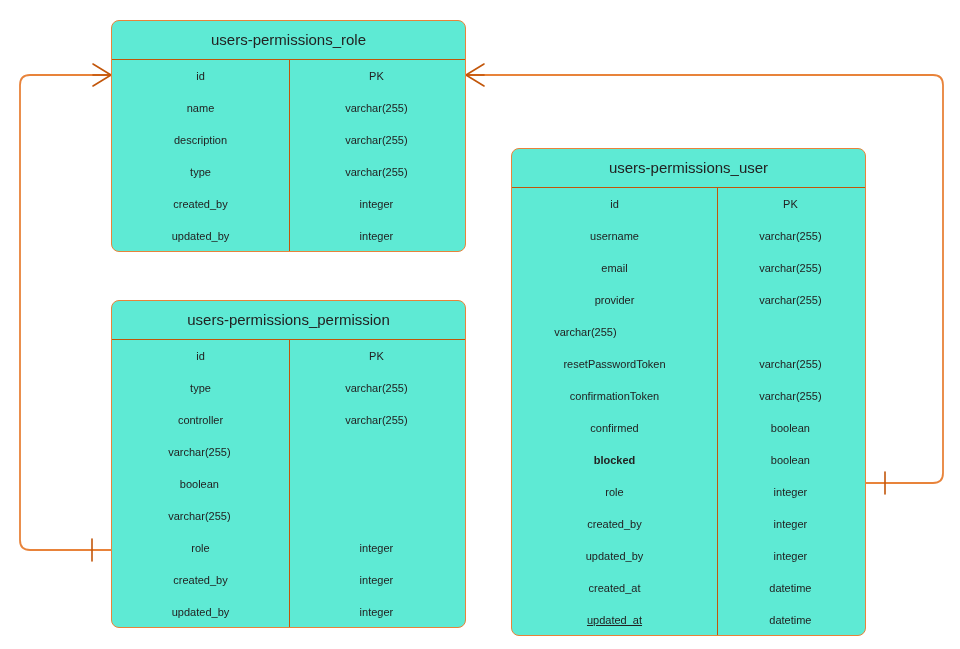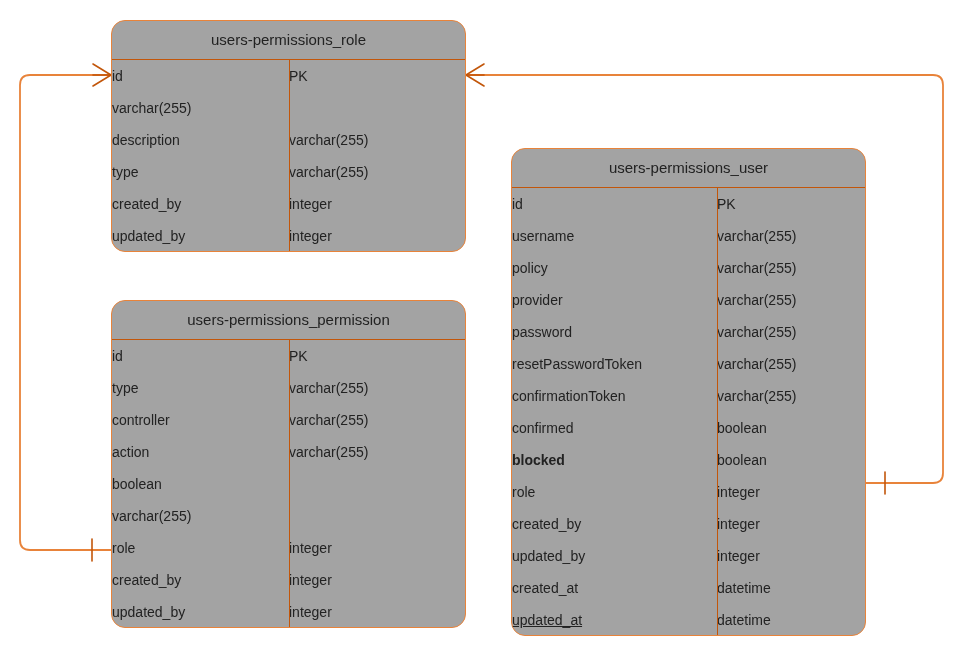--- a/index.html
+++ b/index.html
@@ -10,23 +10,23 @@
     font-family:"Liberation Sans", sans-serif;
     overflow:hidden;
     position:relative;
   }
   #canvas{position:absolute;left:0;top:0;width:960px;height:649px;}
   svg.links{position:absolute;left:0;top:0;width:960px;height:649px;pointer-events:none;}
 
   .entity{
     position:absolute;
     box-sizing:border-box;
-    background:#a3a3a3;
+    background:#5eead4;
     border:1.6px solid #e8833a;
-    border-radius:14px;
+    border-radius:8px;
     overflow:hidden;
     z-index:2;
   }
   .entity-title{
     height:38px;
     line-height:38px;
     text-align:center;
     font-size:15px;
     color:#222222;
     border-bottom:1.6px solid #c2560a;
@@ -38,22 +38,22 @@
     top:0;bottom:0;
     width:0;
     border-left:1.6px solid #c2560a;
   }
   .row{
     display:flex;
     height:32px;
     align-items:center;
   }
   .cell{
-    text-align:left;
-    font-size:14px;
+    text-align:center;
+    font-size:11px;
     color:#222222;
     white-space:nowrap;
     overflow:hidden;
   }
   .cell-name{flex:0 0 auto;}
   .cell-type{flex:0 0 auto;}
 </style>
 </head>
 <body>
 
@@ -88,20 +88,21 @@
 
   <div class="entity" style="left: 111px; top: 20px; width: 355px; height: 232px;">
     <div class="entity-title">users-permissions_role</div>
     <div class="entity-body">
         <div class="col-divider" style="left: 177px;"></div>
         <div class="row">
           <div class="cell cell-name" style="width: 177px;">id</div>
           <div class="cell cell-type" style="width: 174.8px;">PK</div>
         </div>
         <div class="row">
+          <div class="cell cell-name" style="width: 177px;">name</div>
           <div class="cell cell-type" style="width: 174.8px;">varchar(255)</div>
         </div>
         <div class="row">
           <div class="cell cell-name" style="width: 177px;">description</div>
           <div class="cell cell-type" style="width: 174.8px;">varchar(255)</div>
         </div>
         <div class="row">
           <div class="cell cell-name" style="width: 177px;">type</div>
           <div class="cell cell-type" style="width: 174.8px;">varchar(255)</div>
         </div>
@@ -126,21 +127,20 @@
         </div>
         <div class="row">
           <div class="cell cell-name" style="width: 177px;">type</div>
           <div class="cell cell-type" style="width: 174.8px;">varchar(255)</div>
         </div>
         <div class="row">
           <div class="cell cell-name" style="width: 177px;">controller</div>
           <div class="cell cell-type" style="width: 174.8px;">varchar(255)</div>
         </div>
         <div class="row">
-          <div class="cell cell-name" style="width: 177px;">action</div>
           <div class="cell cell-type" style="width: 174.8px;">varchar(255)</div>
         </div>
         <div class="row">
           <div class="cell cell-type" style="width: 174.8px;">boolean</div>
         </div>
         <div class="row">
           <div class="cell cell-type" style="width: 174.8px;">varchar(255)</div>
         </div>
         <div class="row">
           <div class="cell cell-name" style="width: 177px;">role</div>
@@ -163,29 +163,28 @@
         <div class="col-divider" style="left: 205px;"></div>
         <div class="row">
           <div class="cell cell-name" style="width: 205px;">id</div>
           <div class="cell cell-type" style="width: 146.8px;">PK</div>
         </div>
         <div class="row">
           <div class="cell cell-name" style="width: 205px;">username</div>
           <div class="cell cell-type" style="width: 146.8px;">varchar(255)</div>
         </div>
         <div class="row">
-          <div class="cell cell-name" style="width: 205px;">policy</div>
+          <div class="cell cell-name" style="width: 205px;">email</div>
           <div class="cell cell-type" style="width: 146.8px;">varchar(255)</div>
         </div>
         <div class="row">
           <div class="cell cell-name" style="width: 205px;">provider</div>
           <div class="cell cell-type" style="width: 146.8px;">varchar(255)</div>
         </div>
         <div class="row">
-          <div class="cell cell-name" style="width: 205px;">password</div>
           <div class="cell cell-type" style="width: 146.8px;">varchar(255)</div>
         </div>
         <div class="row">
           <div class="cell cell-name" style="width: 205px;">resetPasswordToken</div>
           <div class="cell cell-type" style="width: 146.8px;">varchar(255)</div>
         </div>
         <div class="row">
           <div class="cell cell-name" style="width: 205px;">confirmationToken</div>
           <div class="cell cell-type" style="width: 146.8px;">varchar(255)</div>
         </div>

